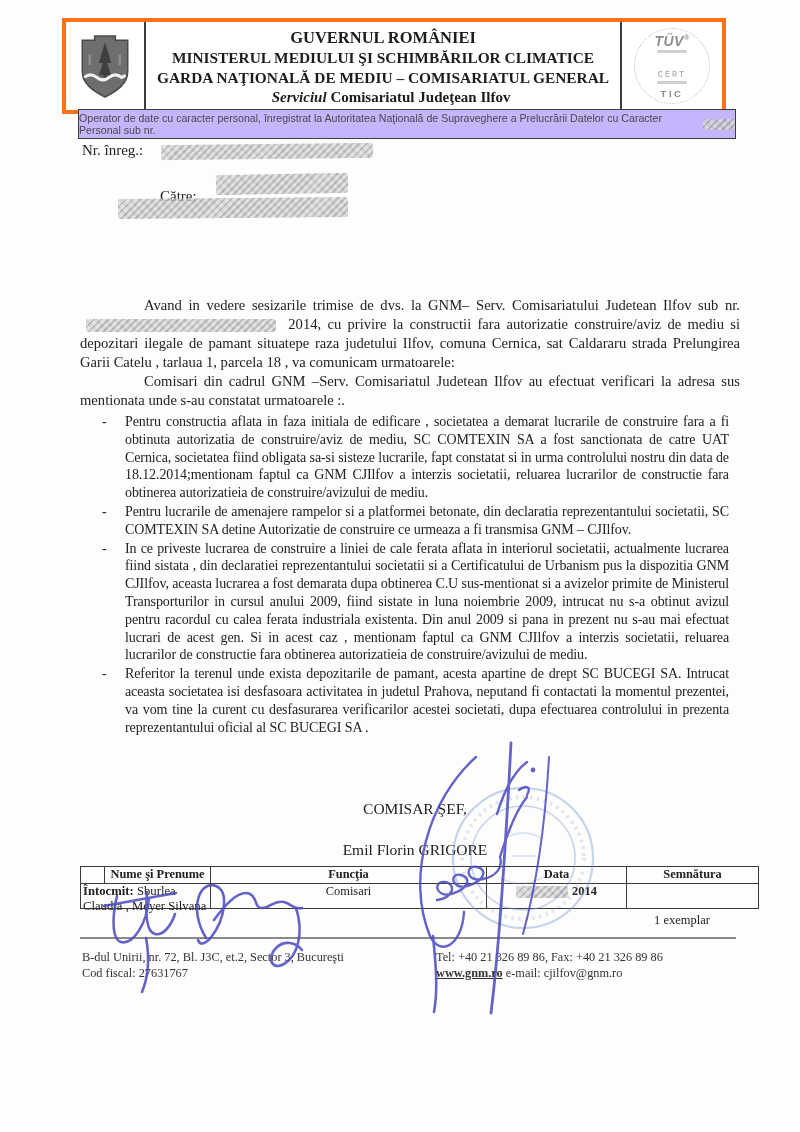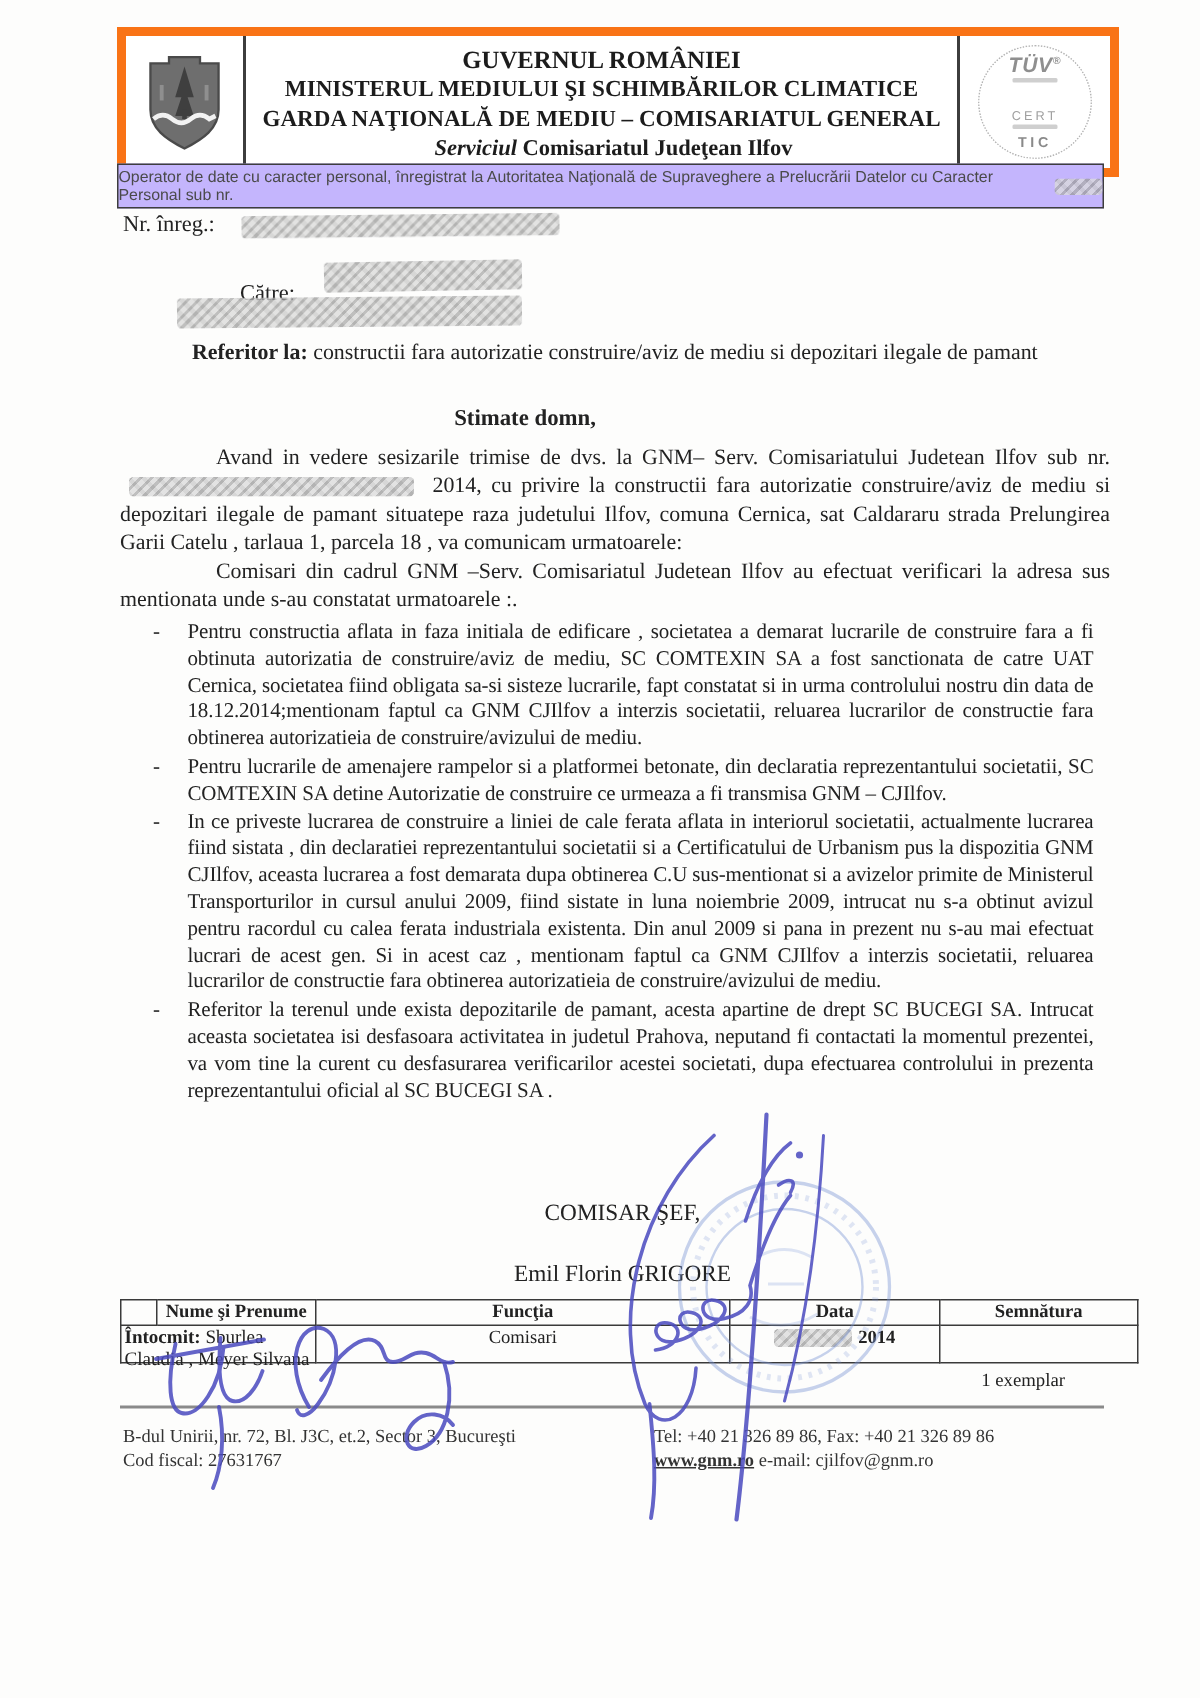--- a/index.html
+++ b/index.html
@@ -1,33 +1,33 @@
 <!DOCTYPE html>
 <html><head>
 <meta charset="utf-8">
 <style>
   html,body{margin:0;padding:0;background:#e8e8e8;}
   .page{position:relative;width:800px;height:1132px;background:#fdfdfc;margin:0 auto;overflow:hidden;
         font-family:"Liberation Serif",serif;color:#222;}
   .abs{position:absolute;}
   
-  .hdr-box{left:78px;top:18px;width:656px;height:88px;border:6px solid #f97316;display:flex;background:#fff;justify-content:center;}
+  .hdr-box{left:62px;top:18px;width:656px;height:88px;border:4px solid #f97316;display:flex;background:#fff;justify-content:center;}
   .hdr-logo{width:78px;border-right:2px solid #3d3d3d;display:flex;align-items:center;justify-content:center;}
   .hdr-center{flex:1;text-align:center;padding-top:5px;font-weight:bold;color:#1c1c1c;line-height:1.28;}
   .h-l1{font-size:16.5px;}
   .h-l2,.h-l3{font-size:15.4px;}
   .h-l4{font-size:15px;padding-left:16px;}
   .hdr-tuv{width:100px;border-left:2px solid #3d3d3d;display:flex;align-items:center;justify-content:center;}
   .tuv-circle{width:74px;height:74px;border-radius:50%;border:1.5px dotted #b5b5b5;color:#9a9a9a;
               display:flex;flex-direction:column;align-items:center;justify-content:center;
               font-family:"Liberation Sans",sans-serif;}
   .tuv-brand{font-weight:bold;font-style:italic;font-size:14px;letter-spacing:.5px;color:#8f8f8f;}
   .tuv-brand sup{font-size:7px;}
   .tuv-bar{width:30px;height:3px;background:#cfcfcf;margin:1px 0;border-radius:1px;}
-  .tuv-cert{font-size:8.5px;letter-spacing:2px;color:#a0a0a0;margin-top:16px;}
+  .tuv-cert{font-size:8.5px;letter-spacing:2px;color:#a0a0a0;margin-top:16px;font-family:Liberation Mono, monospace;}
   .tuv-tic{font-weight:bold;font-size:9.5px;letter-spacing:2.5px;color:#8a8a8a;margin-top:3px;}
   .op-box{left:78px;top:109px;width:656px;height:28px;border:1.5px solid #3d3d3d;display:flex;align-items:center;
           justify-content:center;font-family:"Liberation Sans",sans-serif;font-size:10.6px;color:#4a4a4a;background:#c4b5fd;}
   
   .redact{display:inline-block;vertical-align:middle;border-radius:3px;
     background-image:
       repeating-linear-gradient(135deg, rgba(150,150,150,.55) 0 2px, rgba(215,215,215,.55) 2px 5px),
       repeating-linear-gradient(45deg, rgba(175,175,175,.5) 0 3px, rgba(228,228,228,.5) 3px 7px);
     filter:blur(.4px);}
   
@@ -90,26 +90,21 @@
 
   <div class="abs label" style="left:82px;top:142px;">
     <span>Nr. înreg.:</span>
     <span class="redact" style="width:212px;height:15px;margin-left:14px;transform:rotate(-.6deg);"></span>
   </div>
 
   <div class="abs label" style="left:160px;top:188px;">Către:</div>
   <span class="abs redact" style="left:216px;top:174px;width:132px;height:20px;transform:rotate(-1deg);"></span>
   <span class="abs redact" style="left:118px;top:198px;width:230px;height:20px;transform:rotate(-.5deg);"></span>
 
-  <div class="abs" style="left:128px;top:227px;width:615px;font-size:14.6px;">
-    <span class="bold">Referitor la:</span>
-    <span>constructii fara autorizatie construire/aviz de mediu  si depozitari ilegale de pamant</span>
-  </div>
-
-  <div class="abs bold" style="left:80px;top:270px;width:540px;text-align:center;font-size:15.2px;">Stimate domn,</div>
+
 
   <div class="abs body-block">
     <p class="para">
       <span>Avand in vedere  sesizarile  trimise de dvs.  la GNM– Serv. Comisariatului Judetean Ilfov sub nr.</span>
       <span class="redact" style="width:190px;height:13px;margin:0 6px;"></span>
       <span>2014, cu privire  la constructii fara autorizatie construire/aviz de mediu  si depozitari ilegale de pamant situatepe raza judetului Ilfov, comuna Cernica, sat Caldararu strada Prelungirea Garii Catelu , tarlaua 1, parcela 18 , va comunicam urmatoarele:</span>
     </p>
     <p class="para">Comisari din cadrul  GNM –Serv. Comisariatul Judetean Ilfov au efectuat verificari la  adresa sus mentionata unde s-au constatat urmatoarele :.</p>
     <ul class="bullets">
       <li>Pentru constructia aflata in faza initiala de edificare , societatea  a demarat lucrarile de construire fara a fi obtinuta  autorizatia de construire/aviz de mediu, SC COMTEXIN SA a fost sanctionata de catre UAT Cernica, societatea fiind obligata sa-si sisteze lucrarile, fapt constatat  si in urma controlului nostru din  data de 18.12.2014;mentionam faptul ca GNM CJIlfov a interzis societatii, reluarea lucrarilor de constructie  fara obtinerea autorizatieia de construire/avizului de mediu.</li>

